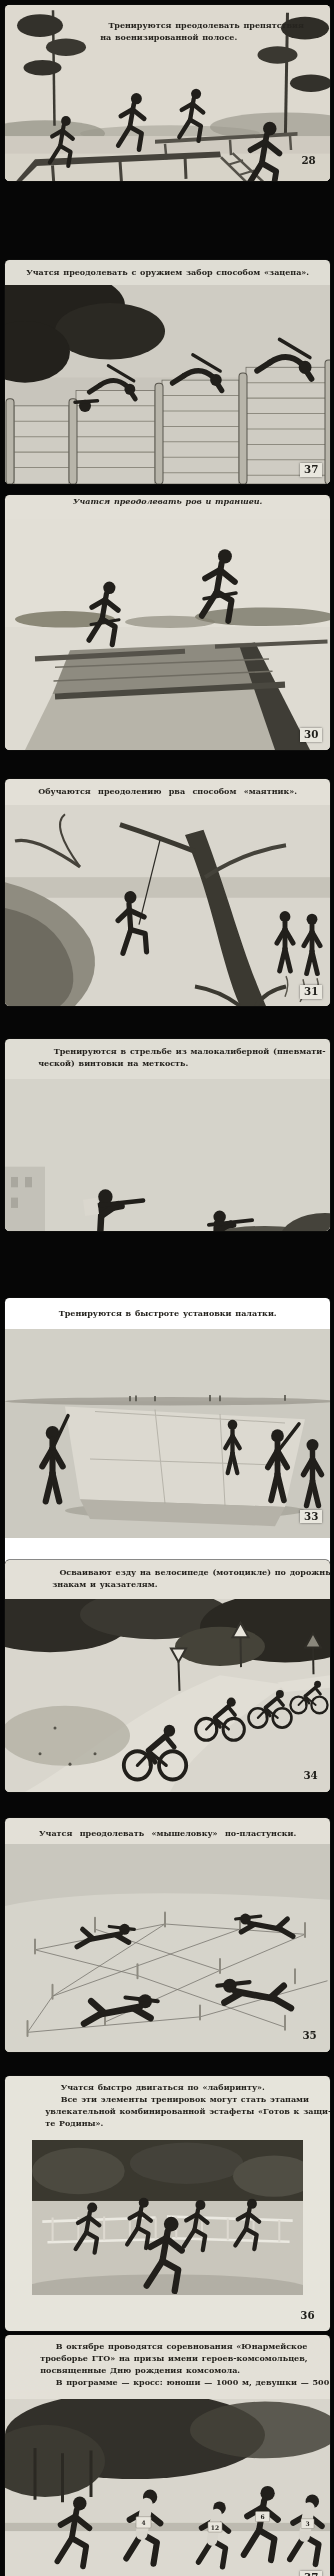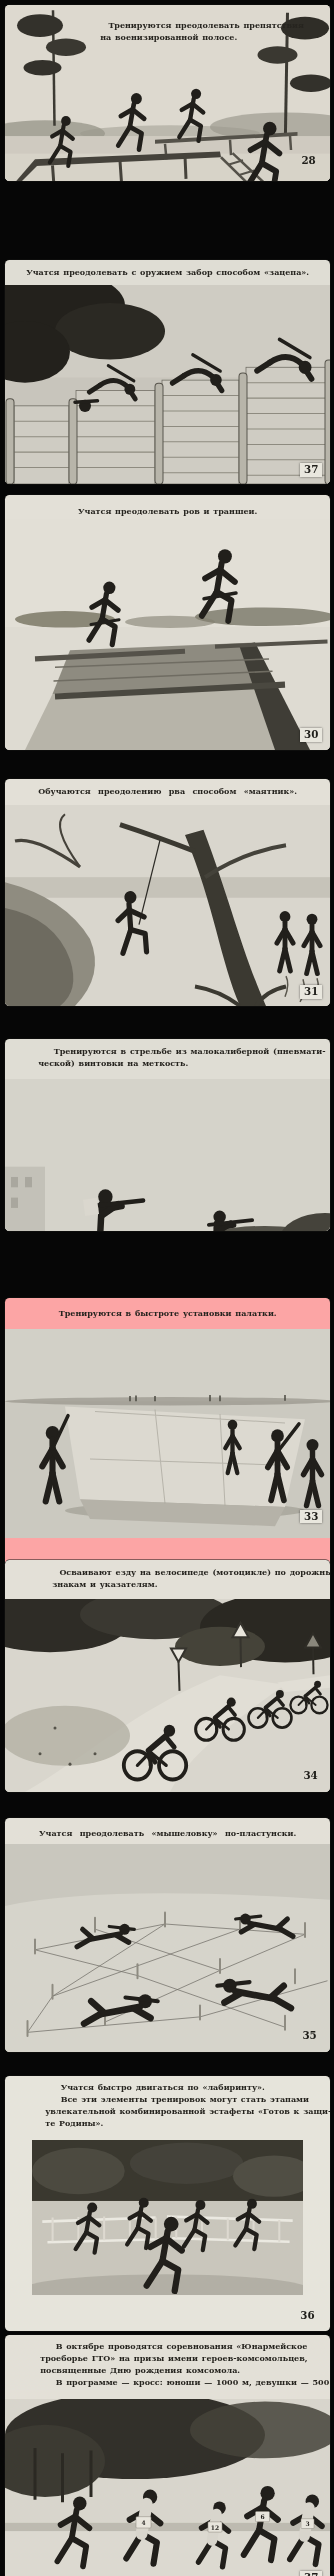--- a/index.html
+++ b/index.html
@@ -177,21 +177,21 @@
         <path d="M140 228 L185 225" stroke="#211f1b" stroke-width="7" stroke-linecap="round"></path>
         <use href="#fg-climb" transform="translate(220,200) scale(2.7)"></use>
         <use href="#fg-climb" transform="translate(390,182) scale(2.9)"></use>
         <use href="#fg-climb" transform="translate(565,157) scale(3.2)"></use>
       </svg>
       <div class="num chip" style="right:8.2px;bottom:7.2px;">37</div>
     </div>
   </section>
 
   <section class="slide" style="top:495px;height:255px;">
-    <div class="cap center" style="top:10px;">
+    <div class="cap center" style="top:0;font-style:italic;">
       <div class="ln">Учатся преодолевать ров и траншеи.</div>
     </div>
     <div class="img" style="top:24px;height:231px;">
       <svg viewBox="0 0 650 449" preserveAspectRatio="none">
         <rect width="650" height="449" fill="#dedbd2"></rect>
         <rect width="650" height="210" fill="#e2dfd6"></rect>
         <ellipse cx="120" cy="195" rx="100" ry="16" fill="#75725f" opacity=".8"></ellipse>
         <ellipse cx="520" cy="190" rx="140" ry="18" fill="#6b6859" opacity=".7"></ellipse>
         <ellipse cx="330" cy="200" rx="90" ry="12" fill="#827f6f" opacity=".6"></ellipse>
         <path d="M130 255 L500 240 L540 320 L95 340 Z" fill="#8e8b80"></path>
@@ -253,21 +253,21 @@
         <ellipse cx="400" cy="348" rx="90" ry="28" fill="#6b6960"></ellipse>
         <rect y="362" width="650" height="20" fill="#8f8c81"></rect>
         <use href="#fg-aim" transform="translate(190,322) scale(3.6)"></use>
         <rect x="158" y="232" width="28" height="32" fill="#dad7ce" transform="rotate(-8 172 248)"></rect>
         <use href="#fg-aim" transform="translate(420,348) scale(3.1)"></use>
       </svg>
       <div class="num chip" style="right:8.2px;bottom:7.2px;">32</div>
     </div>
   </section>
 
-  <section class="slide" style="top:1298px;height:284px;background:#fca5a5;">
+  <section class="slide" style="top:1298px;height:284px;background:#ffffff;">
     <div class="cap center" style="top:9.3px;">
       <div class="ln">Тренируются в быстроте установки палатки.</div>
     </div>
     <div class="img" style="top:31px;height:209px;">
       <svg viewBox="0 0 650 405" preserveAspectRatio="none">
         <rect width="650" height="405" fill="#cbc9c0"></rect>
         <rect width="650" height="140" fill="#d2d0c7"></rect>
         <ellipse cx="330" cy="140" rx="330" ry="8" fill="#8e8b80" opacity=".6"></ellipse>
         <path d="M250 130 l0 10 M262 129 l0 11 M410 128 l0 12 M430 129 l0 11 M300 130 l0 10 M560 128 l0 11" stroke="#4a4840" stroke-width="3"></path>
         <ellipse cx="360" cy="352" rx="240" ry="16" fill="#9a978c" opacity=".6"></ellipse>

